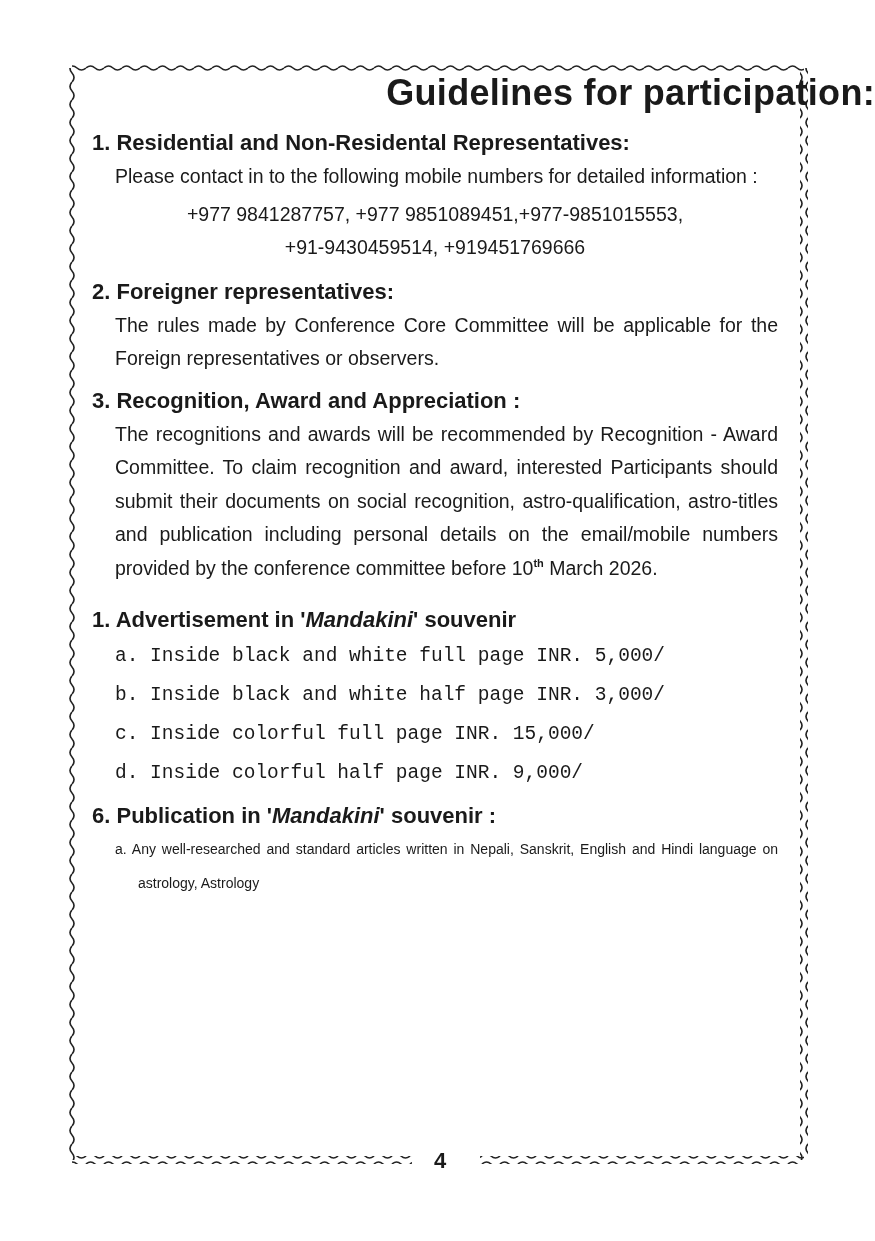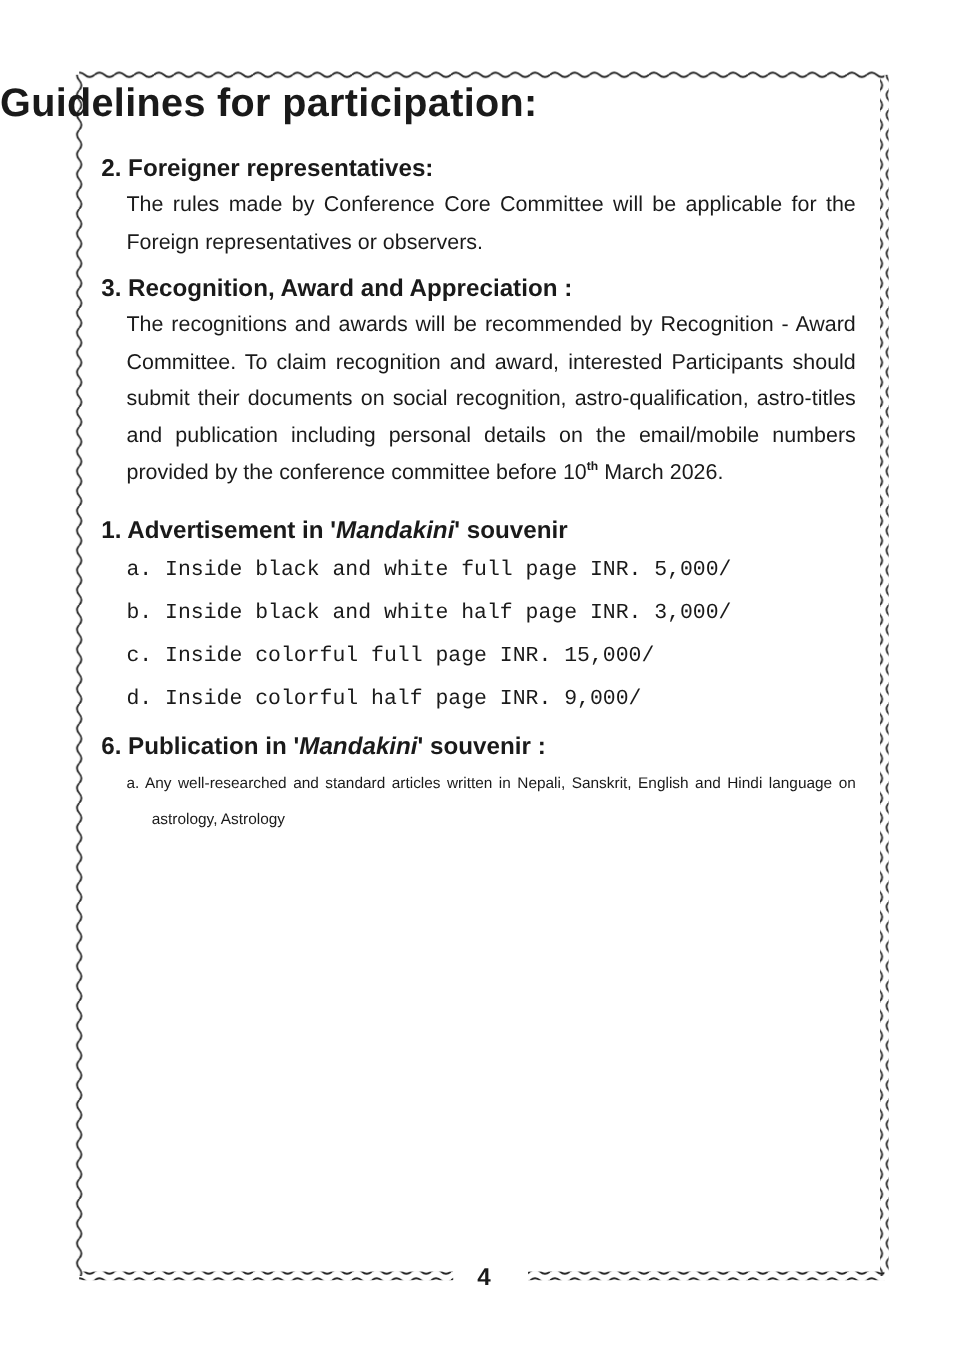--- a/index.html
+++ b/index.html
@@ -2,21 +2,21 @@
 <html><head>
 <meta charset="utf-8">
 <style>
   html,body{margin:0;padding:0;background:#ffffff;}
   body{width:875px;height:1241px;position:relative;overflow:hidden;
        font-family:"Liberation Sans", sans-serif;color:#1a1a1a;}
   .frame{position:absolute;left:68px;top:64px;width:740px;height:1100px;}
   .frame svg{position:absolute;left:0;top:0;}
   .page-num{position:absolute;left:420px;top:1148px;width:40px;text-align:center;
             font-weight:bold;font-size:22px;background:#fff;}
-  .title{position:absolute;left:0;top:72px;width:875px;text-align:left;
+  .title{position:absolute;left:0;top:72px;width:875px;text-align:right;
          font-weight:bold;font-size:36px;letter-spacing:0.3px;}
   .content{position:absolute;left:92px;top:126px;width:686px;}
   .h{font-weight:bold;font-size:22px;margin:0;line-height:34px;}
   .p{font-size:19.5px;line-height:33.5px;margin:0 0 0 23px;text-align:justify;text-align-last:left;}
   .phones{font-size:19.5px;line-height:33.5px;text-align:center;margin:4px 0 0 0;}
   .li{font-size:19.5px;line-height:39px;margin-left:23px;font-family:Liberation Mono, monospace;}
   .li6{font-size:14px;line-height:33.5px;margin-left:23px;padding-left:23px;text-indent:-23px;text-align:justify;}
   sup{font-size:11px;vertical-align:8px;line-height:0;font-weight:bold;}
   .gap1{height:10px;} .gap2{height:8px;} .gap3{height:6px;}
 </style>
@@ -40,20 +40,26 @@
     <rect x="732" y="4" width="8" height="1092" fill="url(#wv)"></rect>
   </svg>
 </div>
 
 <div class="page-num">4</div>
 
 <div class="title">Guidelines for participation:</div>
 
 <div class="content">
 
+  <div>
+    <p class="h">1. Residential and Non-Residental Representatives:</p>
+    <p class="p">Please contact in to the following mobile numbers for detailed information :</p>
+    <p class="phones">+977 9841287757, +977 9851089451,+977-9851015553,</p>
+    <p class="phones" style="margin-top:0">+91-9430459514, +919451769666</p>
+  </div>
   <div class="gap1"></div>
 
   <div>
     <p class="h">2. Foreigner representatives:</p>
     <p class="p">The rules made by Conference Core Committee will be applicable for the Foreign representatives or observers.</p>
   </div>
   <div class="gap2"></div>
 
   <div>
     <p class="h">3. Recognition, Award and Appreciation :</p>

